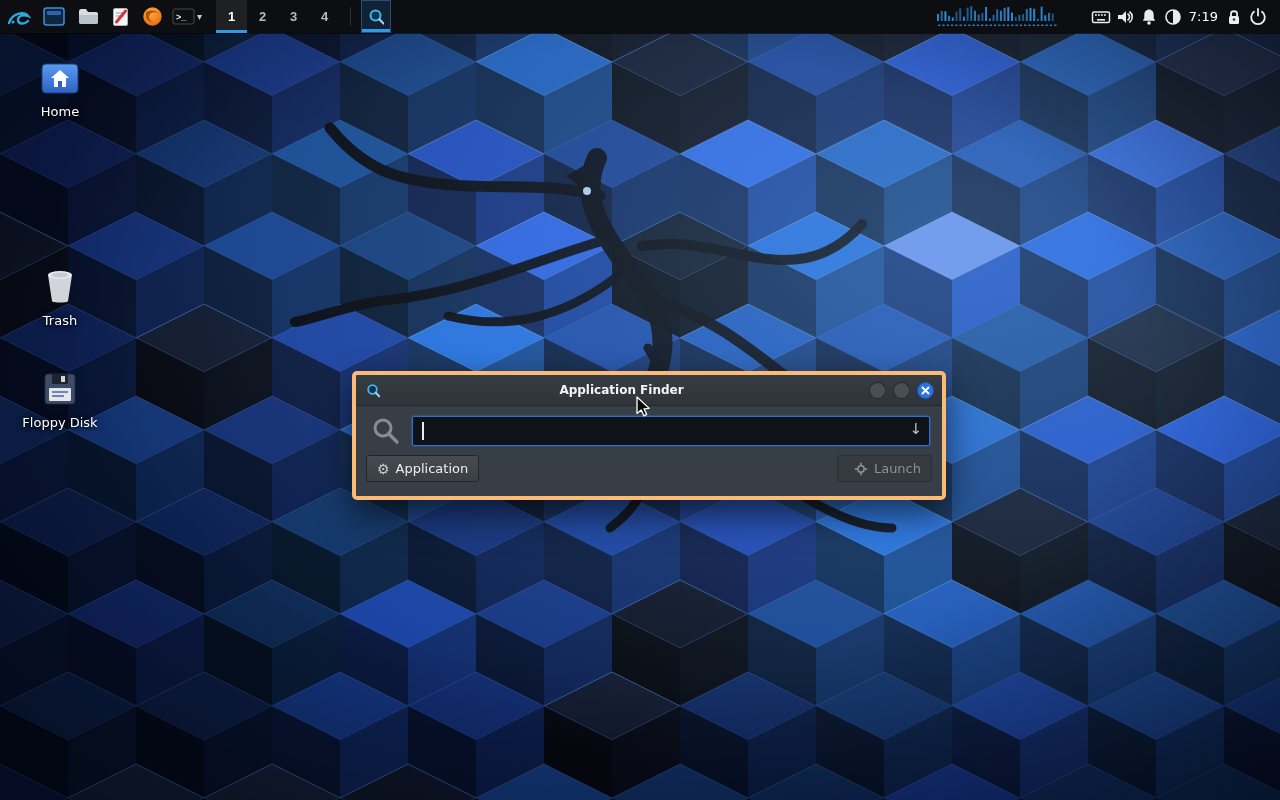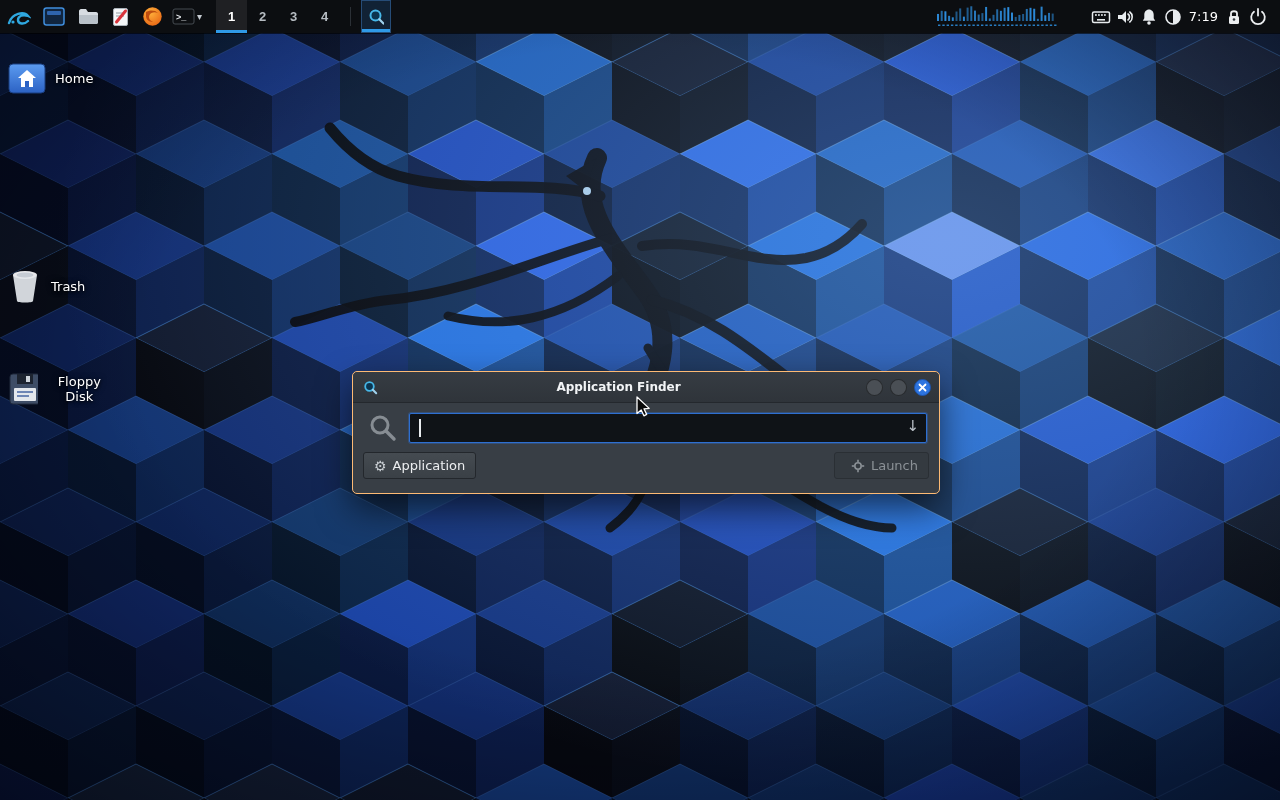--- a/index.html
+++ b/index.html
@@ -23,28 +23,28 @@
   .task{border:1px solid rgba(70,140,220,.4);background:rgba(47,130,220,.18);width:30px;display:flex;
     align-items:center;justify-content:center;box-shadow:inset 0 -3px 0 #2f9ae8;}
   .pspacer{flex:1;}
   .graph{display:flex;align-items:center;margin-right:14px;}
   .tray{display:flex;align-items:center;padding:0 10px;}
   .tico{width:24px;height:24px;display:flex;align-items:center;justify-content:center;border:none;
     background:transparent;padding:0;}
   .clock{color:#ffffff;font-size:13px;padding:0 4px;display:flex;align-items:center;}
 
   
-  .dicon{position:absolute;left:8px;width:104px;display:flex;flex-direction:row;align-items:center;
+  .dicon{position:absolute;left:8px;width:104px;display:flex;flex-direction:column;align-items:center;
     gap:9px;z-index:10;}
   .dlabel{color:#fff;font-size:13px;text-shadow:0 1px 3px rgba(0,0,0,.95),0 0 6px rgba(0,0,0,.7);
     text-align:center;}
 
   
   #finder{position:absolute;left:352px;top:371px;width:586px;height:121px;background:#383e45;
-    border:1px solid #fdba74;border-radius:5px;z-index:40;box-shadow:0 14px 34px rgba(0,0,0,.6);}
+    border:4px solid #fdba74;border-radius:5px;z-index:40;box-shadow:0 14px 34px rgba(0,0,0,.6);}
   .tbar{height:30px;display:flex;align-items:center;background:linear-gradient(#363c43,#2f343a);
     border-bottom:1px solid #24282d;border-radius:5px 5px 0 0;padding:0 8px 0 10px;}
   .ttl{flex:1;text-align:center;color:#f2f4f6;font-size:12px;font-weight:700;}
   .wbtn{width:17px;height:17px;border-radius:50%;margin-left:7px;border:1px solid rgba(0,0,0,.45);
     background:#4a4f55;display:flex;align-items:center;justify-content:center;padding:0;}
   .wbtn.close{background:#2d74e0;border-color:#1d54ad;}
   .srow{display:flex;align-items:center;padding:10px 12px 0 16px;}
   .field{position:relative;flex:1;height:28px;background:#0f1317;border:1px solid #2e6fd0;
     box-shadow:0 0 0 1px rgba(46,111,208,.35);border-radius:2px;margin-left:12px;}
   .field input{position:absolute;inset:0;background:transparent;border:none;outline:none;color:#e8ecef;

